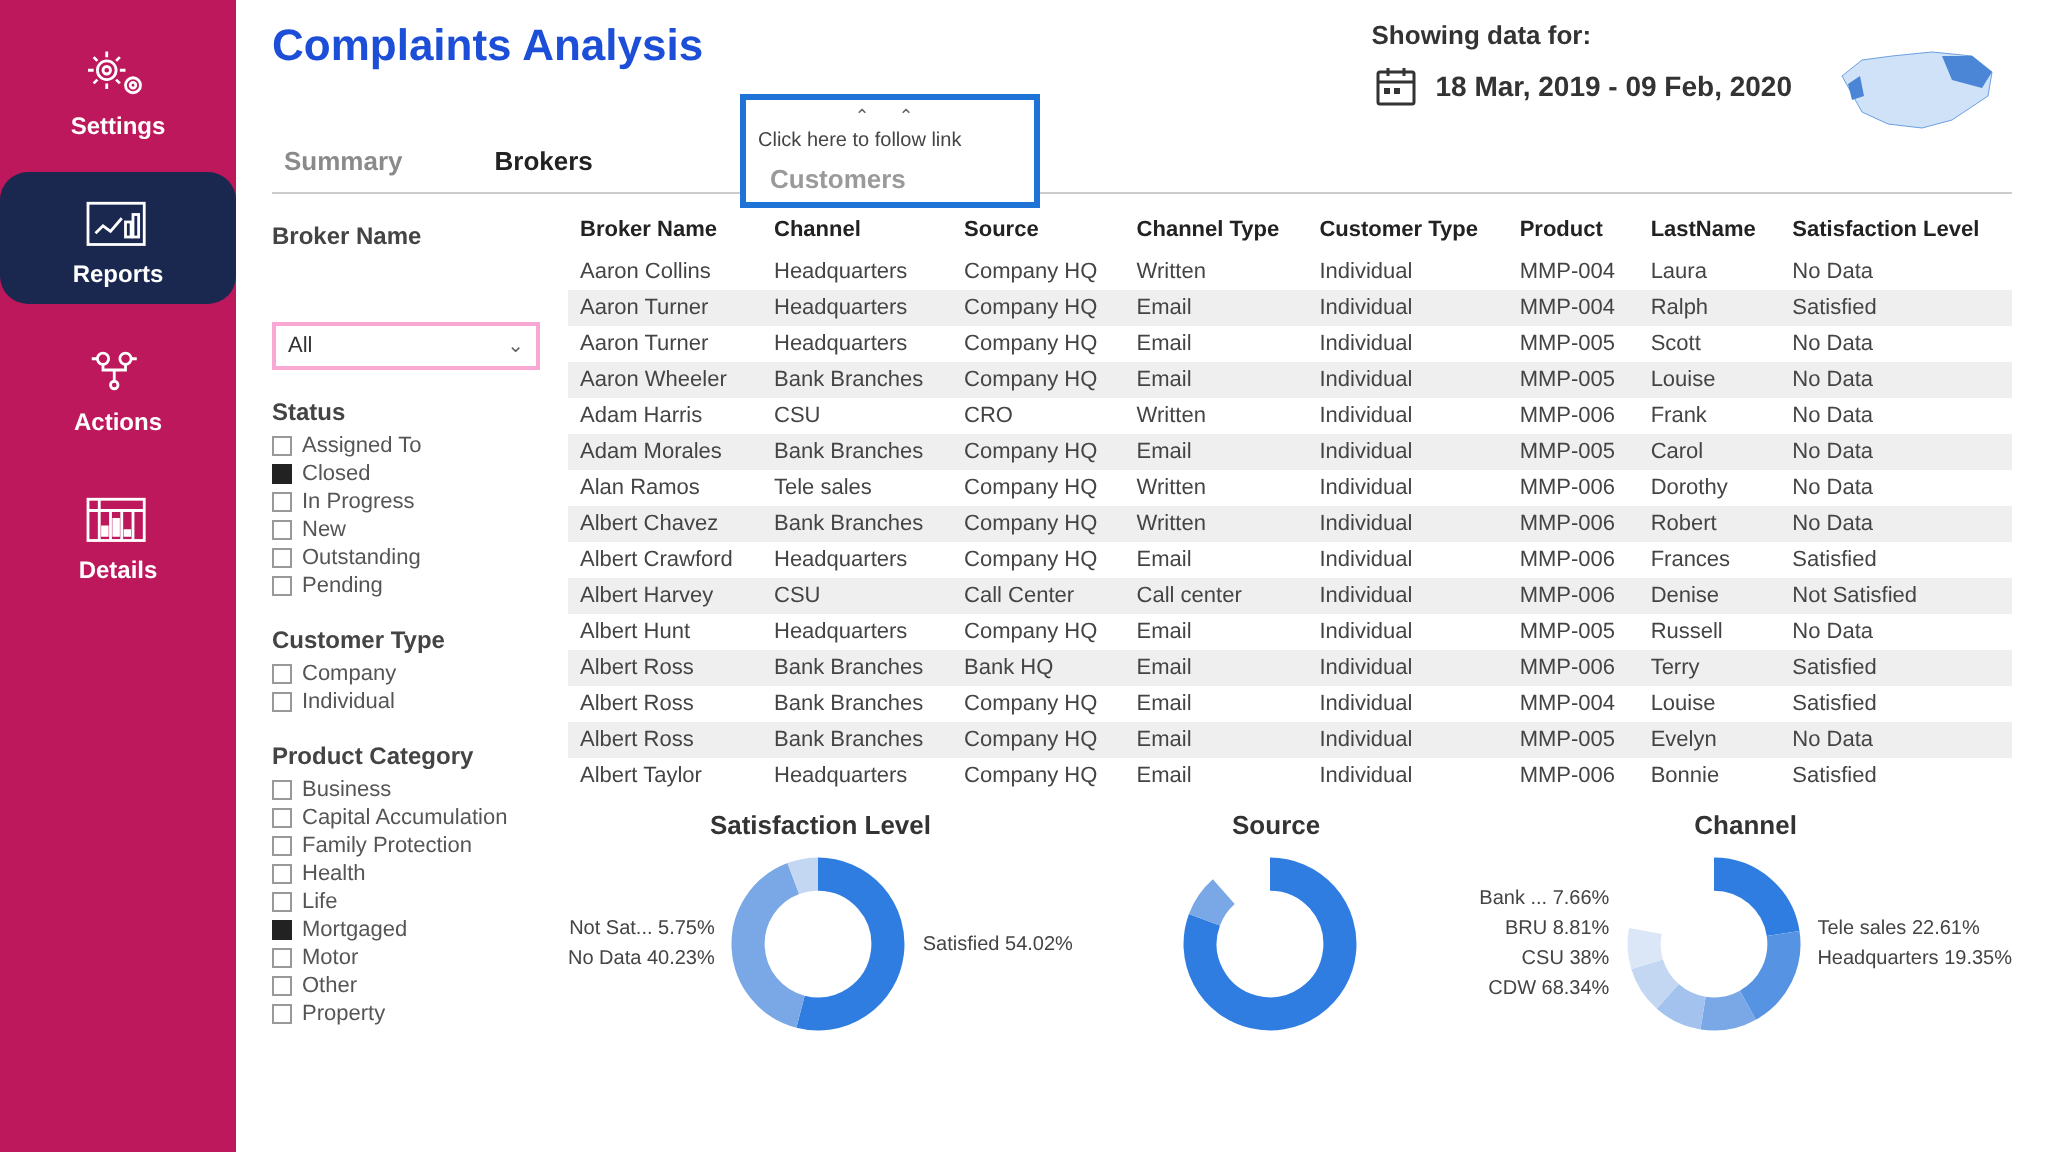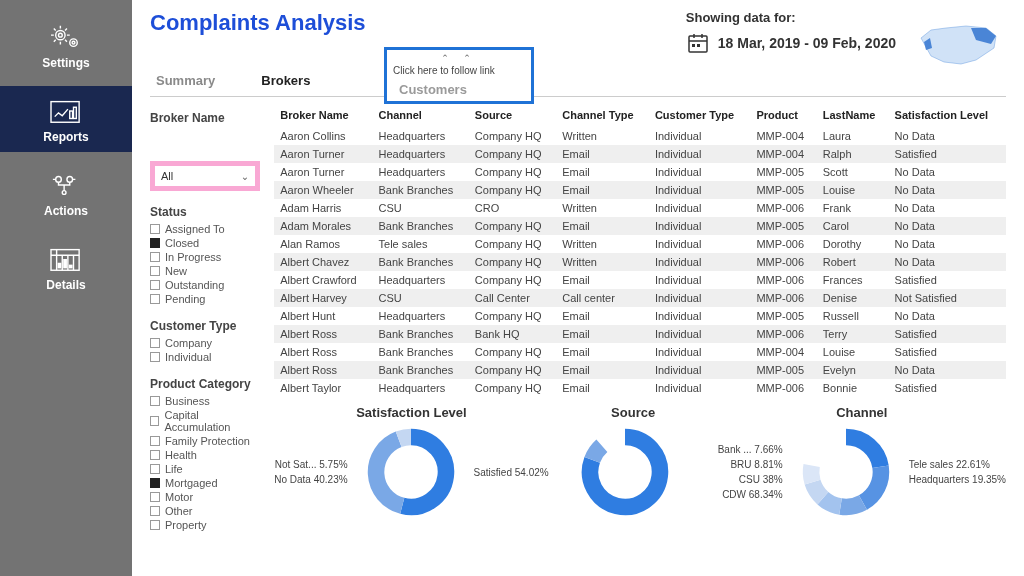--- a/index.html
+++ b/index.html
@@ -1,19 +1,19 @@
 <!DOCTYPE html>
 <html><head>
 <meta charset="utf-8">
 <style>
 * { box-sizing: border-box; margin: 0; padding: 0; }
 body { font-family: "Segoe UI", Arial, sans-serif; font-size: 12px; color: #333; background: #fff; width: 1024px; height: 576px; overflow: hidden; display: flex; }
-.sidebar { width: 132px; background: #737373; display: flex; flex-direction: column; align-items: center; padding-top: 12px; gap: 8px; }
+.sidebar { width: 118px; background: #be185d; display: flex; flex-direction: column; align-items: center; padding-top: 12px; gap: 8px; }
 .nav-item { width: 100%; display: flex; flex-direction: column; align-items: center; color: #fff; padding: 10px 0 8px; cursor: pointer; }
-.nav-item.active { background: #1a2850; }
+.nav-item.active { background: #1a2850; border-radius: 14px; }
 .nav-item svg { width: 38px; height: 30px; stroke: #fff; fill: none; stroke-width: 1.5; }
 .nav-label { font-size: 12px; font-weight: 600; margin-top: 4px; }
 .main { flex: 1; padding: 10px 18px 0 18px; position: relative; overflow: hidden; }
 .title-row { display: flex; align-items: flex-start; }
 .page-title { font-size: 22px; font-weight: 700; color: #1d4ed8; }
 .header-right { margin-left: auto; }
 .showing-label { font-size: 13px; font-weight: 600; color: #333; }
 .date-row { display: flex; align-items: center; gap: 8px; margin-top: 6px; }
 .cal-icon { width: 24px; height: 24px; }
 .date-text { font-size: 14px; font-weight: 700; }
@@ -22,35 +22,35 @@
 .tab { color: #8a8a8a; font-weight: 700; padding: 4px 0 8px; cursor: pointer; font-size: 13px; }
 .tab.active { color: #222; }
 .tooltip-box { position: absolute; left: 234px; top: -22px; width: 150px; height: 57px; border: 3px solid #1f72d6; background: #fff; padding: 3px 6px; font-size: 10px; color: #444; z-index: 5; }
 .tooltip-box .carets { text-align: center; font-size: 9px; letter-spacing: 6px; color: #666; }
 .tooltip-box .tt-text { margin-top: 2px; }
 .tooltip-box .cust-ghost { position: absolute; left: 12px; bottom: 4px; color: #9a9a9a; font-weight: 700; font-size: 13px; pointer-events: none; }
 .cursor { position: absolute; left: 308px; top: 80px; font-size: 13px; }
 .content { display: flex; margin-top: 8px; gap: 14px; }
 .filters { width: 134px; }
 .filter-title { font-size: 12px; font-weight: 600; color: #444; margin: 6px 0 4px; }
-.select { width: 100%; border: 5px solid #f9a8d4; font-size: 11px; padding: 4px 6px; display: flex; justify-content: space-between; align-items: center; cursor: pointer; margin-top: 36px; }
+.select { width: 100%; border: 2px solid #f9a8d4; font-size: 11px; padding: 4px 6px; display: flex; justify-content: space-between; align-items: center; cursor: pointer; margin-top: 36px; }
 .chev { font-size: 10px; color: #666; }
 .chk-list { display: flex; flex-direction: column; gap: 2px; margin-top: 2px; }
 .chk { display: flex; align-items: center; gap: 5px; font-size: 11px; color: #555; cursor: pointer; }
 .chk .box { width: 10px; height: 10px; border: 1px solid #999; background: #fff; }
 .chk.checked .box { background: #222; border-color: #222; }
 .data-area { flex: 1; display: flex; flex-direction: column; }
 .table { border-collapse: collapse; width: 100%; font-size: 11px; }
 .table th { text-align: left; font-weight: 700; padding: 4px 6px 6px; color: #222; }
 .table td { padding: 3px 6px; color: #444; }
 .table tr.alt td { background: #efefef; }
 .charts { display: flex; gap: 30px; margin-top: 8px; }
 .chart { flex: 1; display: flex; flex-direction: column; align-items: center; }
 .chart-title { font-size: 13px; font-weight: 700; margin-bottom: 6px; }
-.donut-wrap { display: flex; align-items: center; gap: 17px; }
+.donut-wrap { display: flex; align-items: center; gap: 6px; }
 .donut { width: 92px; height: 92px; }
 .chart-labels { font-size: 10px; color: #444; display: flex; flex-direction: column; gap: 4px; }
 .chart-labels.left { text-align: right; }
 .chart-labels span { white-space: nowrap; }
 </style>
 </head>
 <body>
 
 <div class="sidebar">
   <div class="nav-item">

